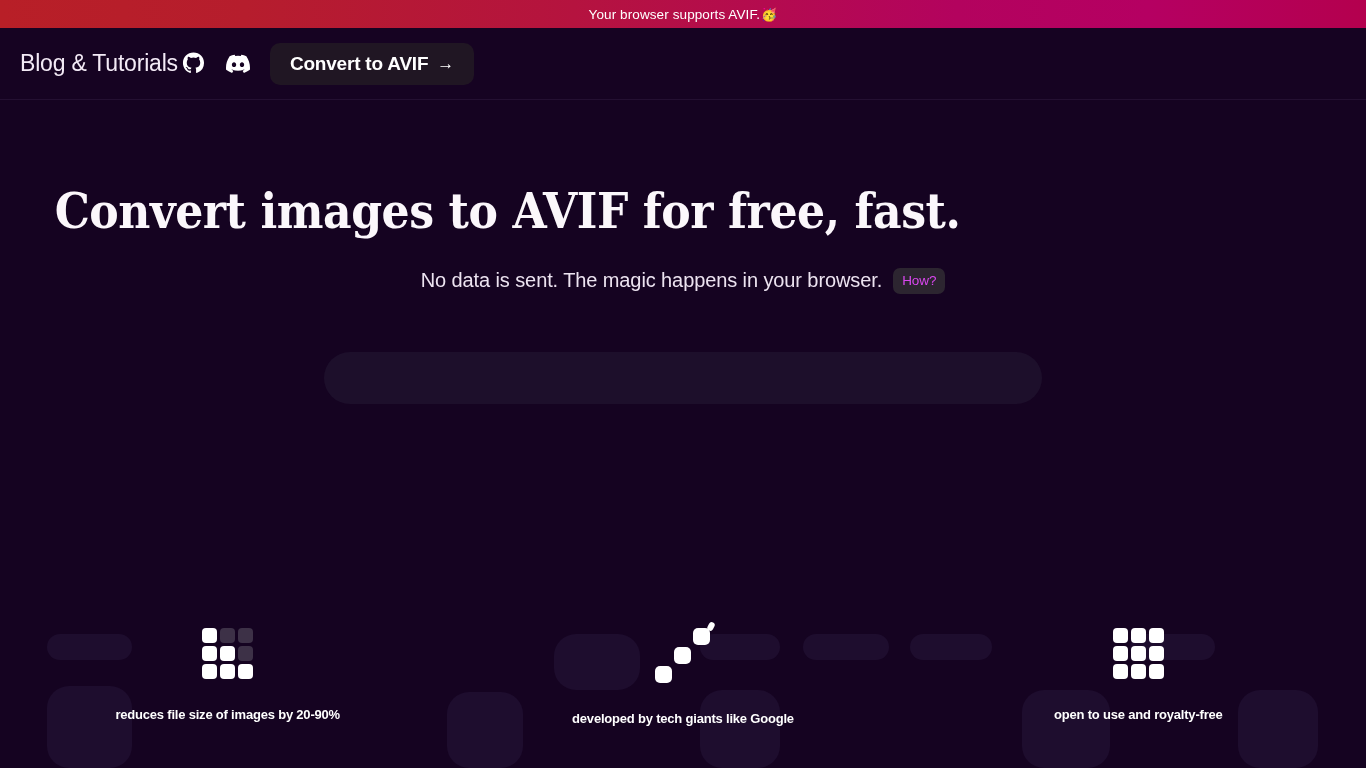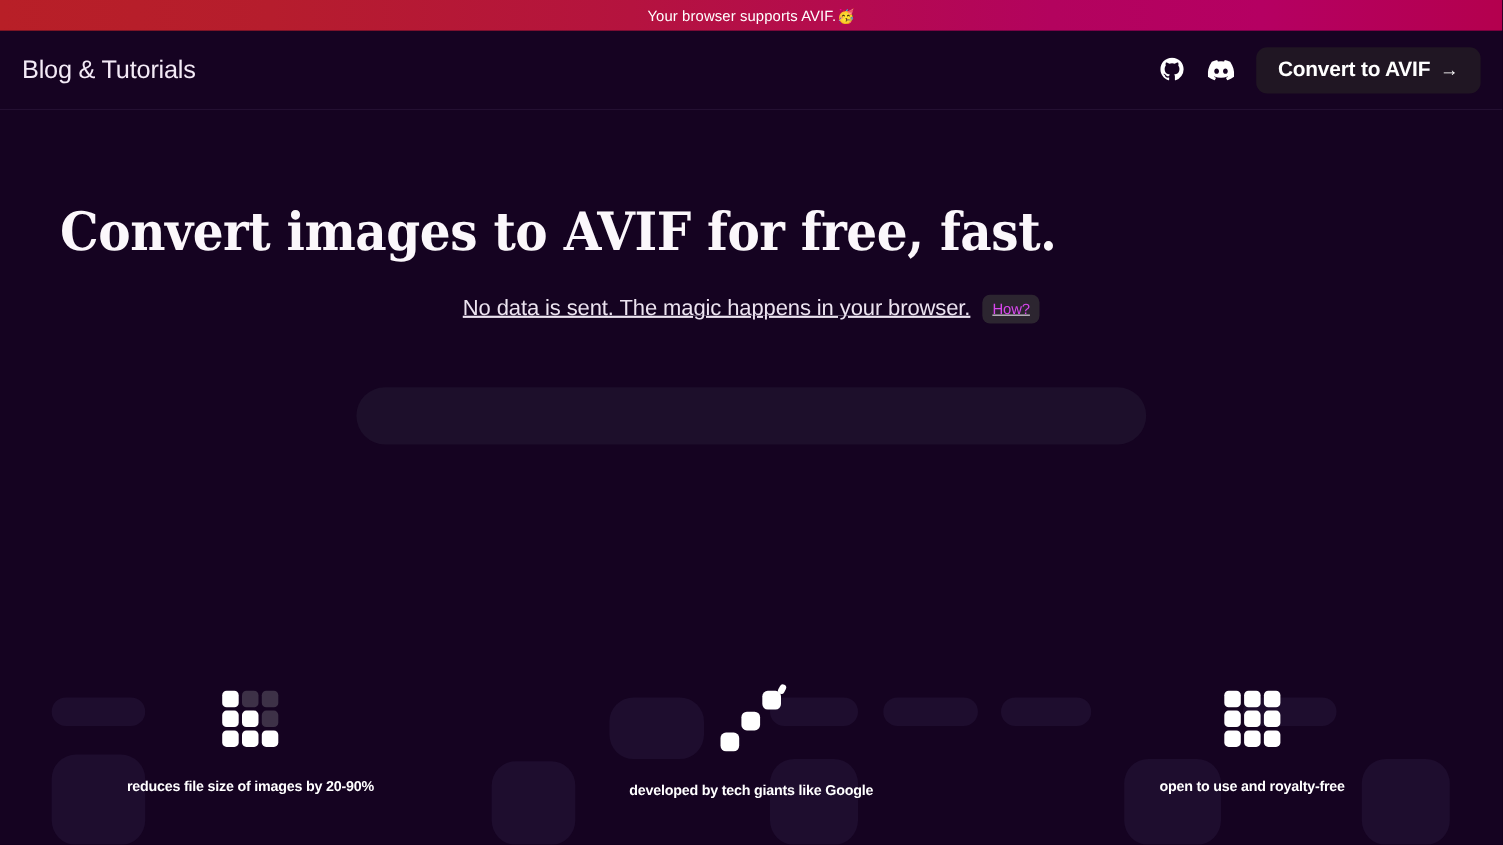--- a/index.html
+++ b/index.html
@@ -20,21 +20,21 @@
     display:flex; align-items:center; justify-content:center;
     background:linear-gradient(90deg,#b81f27 0%,#b61d2d 18%,#b5133f 42%,#b3035e 70%,#b50062 84%,#b4004e 100%);
     color:#ffffff; font-size:13.5px; letter-spacing:.1px;
   }
   .banner .emoji { font-size:13px; margin-left:1px; }
 
   
   .navbar {
     position:relative; z-index:40;
     height:72px; width:100%;
-    display:flex; align-items:center; justify-content:space-between;
+    display:flex; align-items:center; 
     padding:16px 20px;
     background:#160322;
     border-bottom:1px solid #241032;
   }
   .brand {
     font-size:23px; font-weight:400; color:#f3eaf6;
     letter-spacing:-.2px; cursor:pointer;
   }
   .nav-right { display:flex; align-items:center; gap:12px; }
   .icon-btn {
@@ -61,21 +61,21 @@
   }
   .headline {
     font-family:"DejaVu Serif", serif;
     font-size:48px; font-weight:700; line-height:1.08;
     color:#fbf7fb; letter-spacing:-.5px;
     transform:scaleX(.92); transform-origin:center;
   }
   .subline {
     margin-top:30px;
     display:flex; align-items:center; justify-content:center; gap:11px;
-    font-size:20px; color:#ece3f0; letter-spacing:-.1px;text-decoration:underline;
+    font-size:20px; color:#ece3f0; letter-spacing:-.1px;
   }
   .how-badge {
     display:inline-flex; align-items:center; justify-content:center;
     height:26px; padding:0 9px;
     background:#2c2530; color:#d946ef;
     border-radius:7px; font-size:13.5px; cursor:pointer;
   }
   .dropzone {
     margin:58px auto 0;
     width:718px; height:52px;

